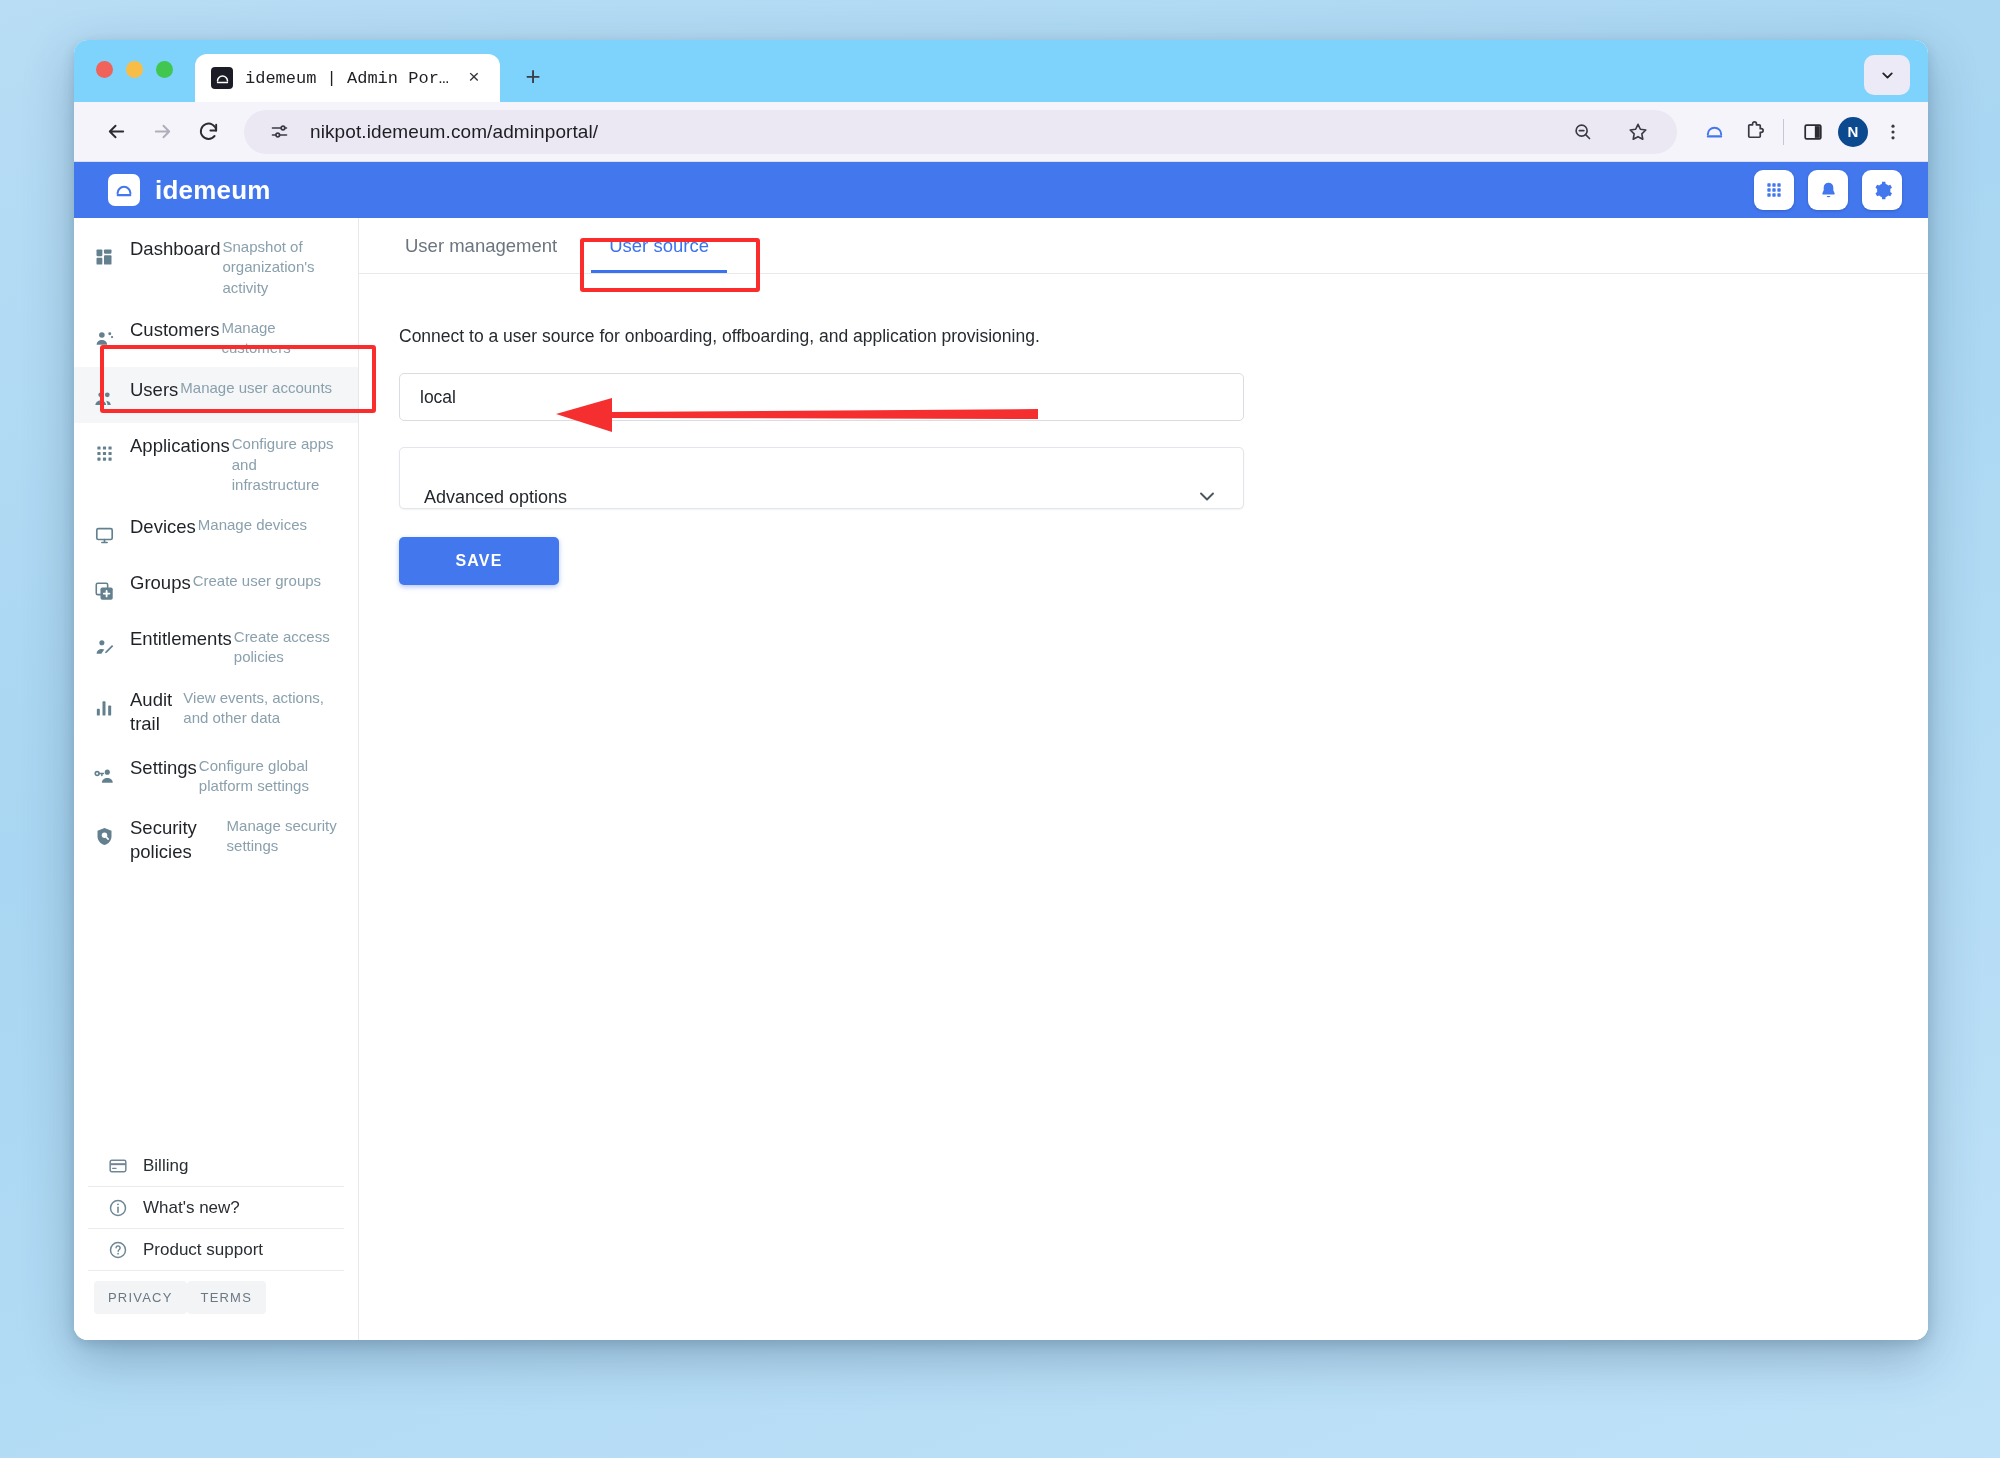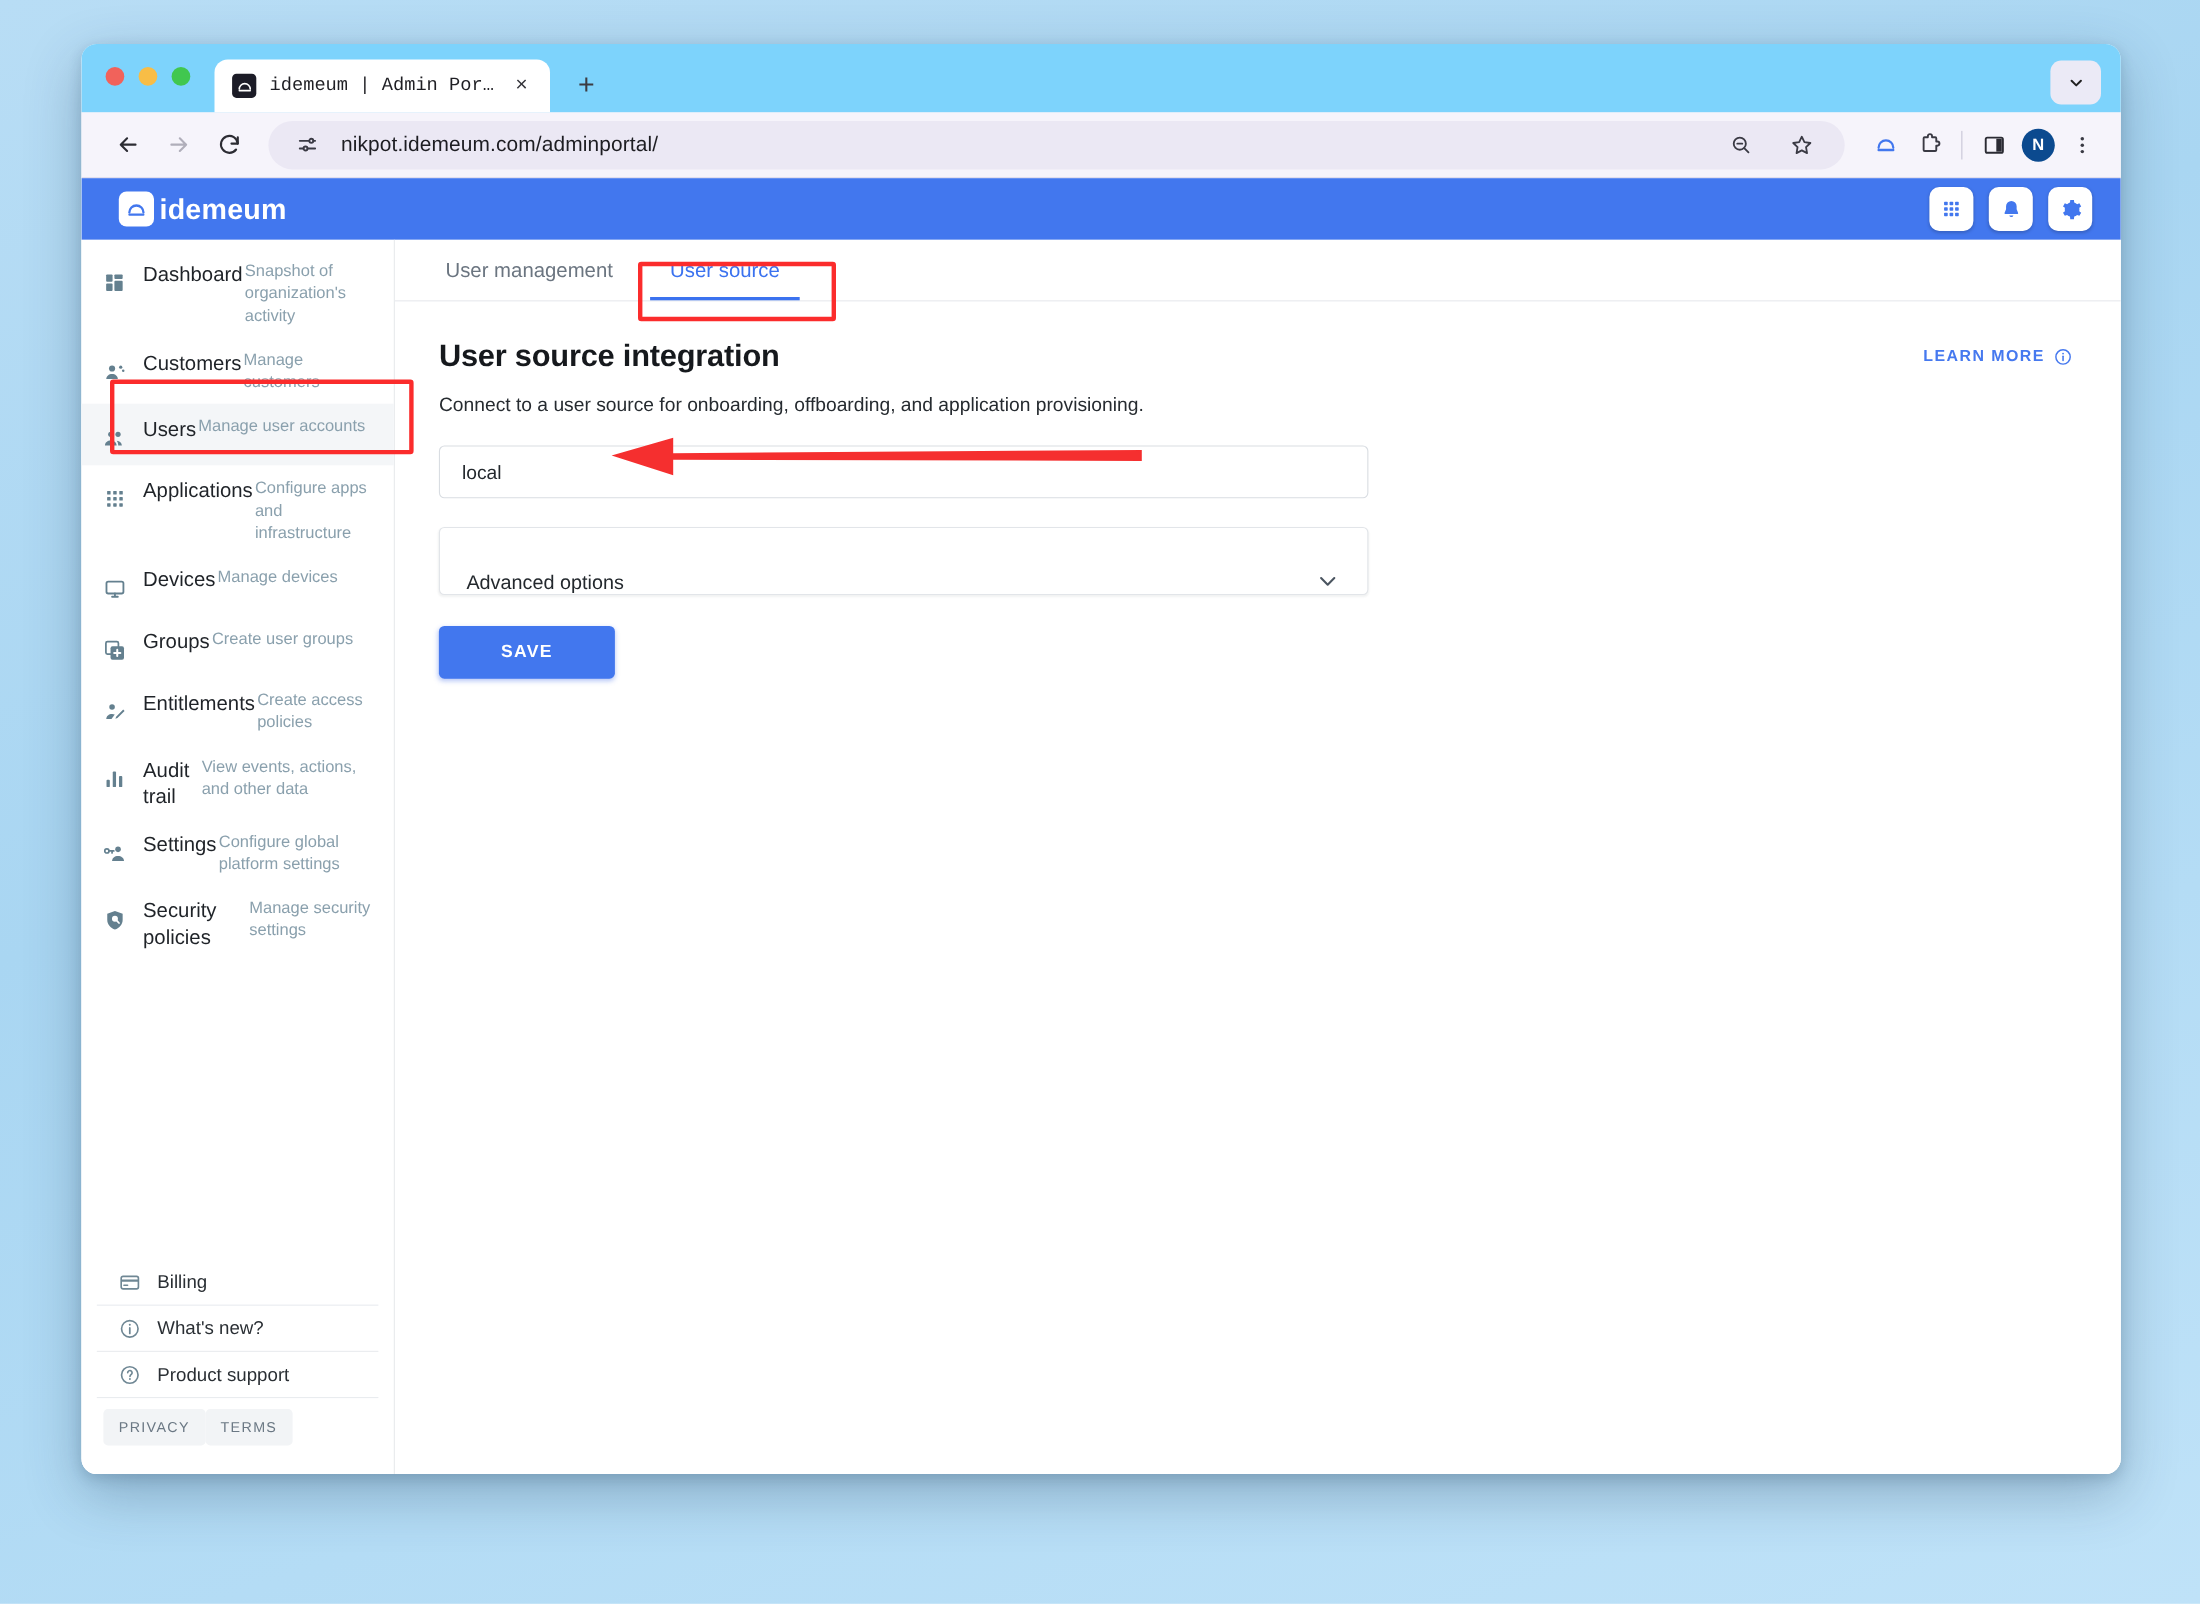--- a/index.html
+++ b/index.html
@@ -115,21 +115,21 @@
   }
 
   
   .app { flex: 1; display: flex; flex-direction: column; background: #fff; min-height: 0; }
 
   .appbar {
     height: 56px; background: #4277ee;
     display: flex; align-items: center;
     padding: 0 26px 0 34px; flex: 0 0 auto;
   }
-  .brand { display: flex; align-items: center; gap: 5px; }
+  .brand { display: flex; align-items: center; gap: 15px; }
   .brand-mark {
     width: 32px; height: 32px; border-radius: 7px; background: #fff;
     display: flex; align-items: center; justify-content: center;
   }
   .brand-name {
     color: #fff; font-size: 26px; font-weight: 600; letter-spacing: .2px;
   }
   .appbar-right { margin-left: auto; display: flex; align-items: center; gap: 14px; }
   .appbar-btn {
     width: 40px; height: 40px; border-radius: 9px; background: #fff;
@@ -578,33 +578,20 @@
         </div>
       </div>
 
       <div class="main">
         <div class="tabs-row">
           <div class="mtab">User management</div>
           <div class="mtab active">User source</div>
         </div>
 
         <div class="content">
-          <div class="content-head">
-            <span class="page-title">User source integration</span>
-            <span class="learn-more">
-              <span>LEARN MORE</span>
-              <span>
-                <svg width="17" height="17" viewBox="0 0 24 24" fill="none" style="display:block">
-                  <circle cx="12" cy="12" r="9.2" stroke="#4679ef" stroke-width="1.9"></circle>
-                  <path d="M12 11v5.6" stroke="#4679ef" stroke-width="2" stroke-linecap="round"></path>
-                  <circle cx="12" cy="7.7" r="1.15" fill="#4679ef"></circle>
-                </svg>
-              </span>
-            </span>
-          </div>
 
           <div class="page-desc">Connect to a user source for onboarding, offboarding, and application provisioning.</div>
 
           <div class="field" title="Select user source">local</div>
 
           <div class="accordion">
             <span class="accordion-label">Advanced options</span>
             <span class="chev">
               <svg width="24" height="24" viewBox="0 0 24 24" fill="none" style="display:block">
                 <path d="M6 9.5l6 6 6-6" stroke="currentColor" stroke-width="1.9" stroke-linecap="round" stroke-linejoin="round"></path>

